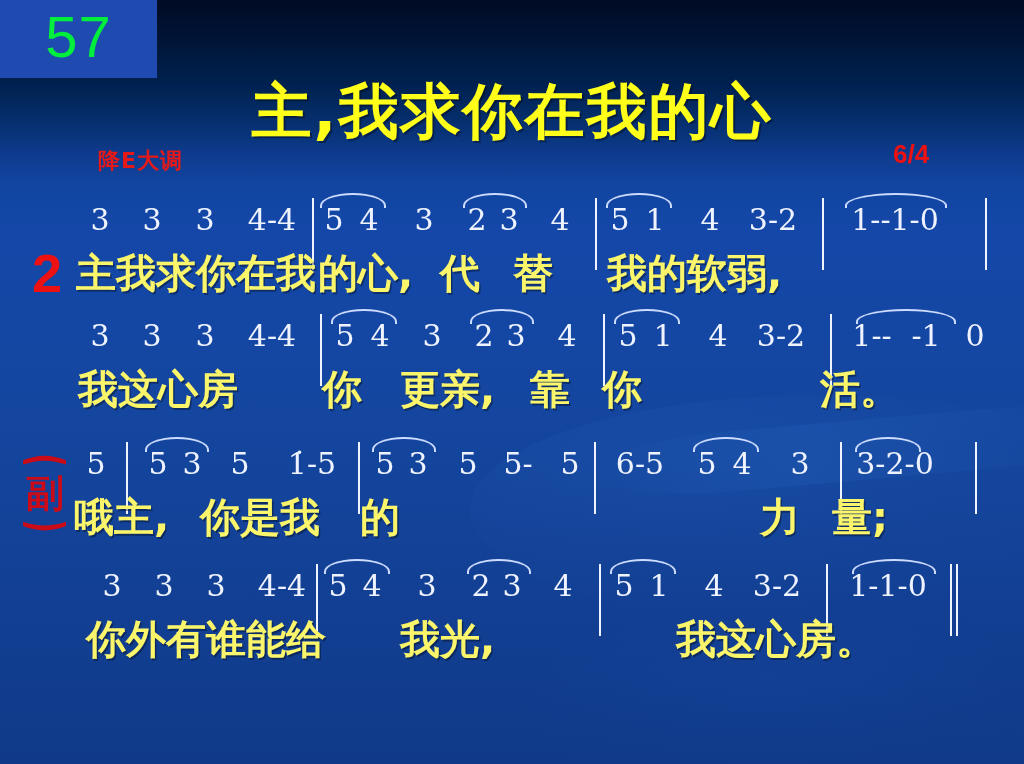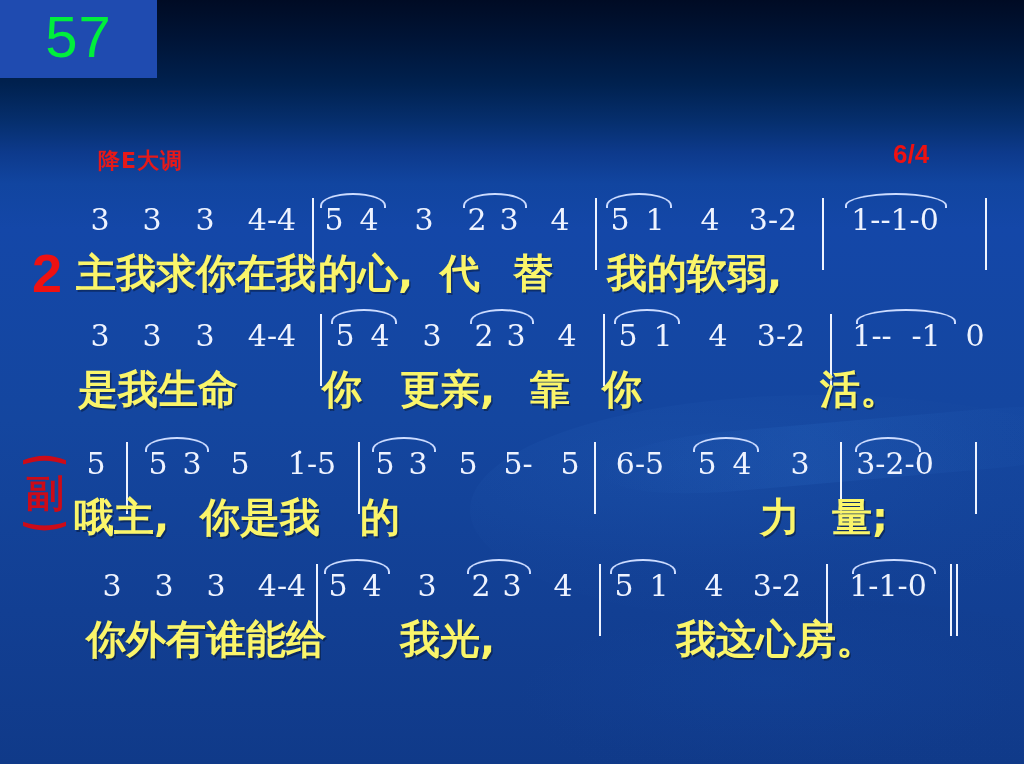--- a/index.html
+++ b/index.html
@@ -233,39 +233,40 @@
 <div id="slide">
 
   <div class="swoosh" id="swoosh-a"></div>
   <div class="swoosh" id="swoosh-b"></div>
   <div class="swoosh" id="swoosh-c"></div>
 
   <div id="number-badge">
     <span class="num">57</span>
   </div>
 
+  <div id="title">主,我求你在我的心</div>
 
   <div id="key-signature">降E大调</div>
   <div id="time-signature">6/4</div>
 
   <div id="verse-marker">2</div>
 
   <div id="chorus-marker">
     <span class="paren-top">(</span>
     <span class="char">副</span>
     <span class="paren-bot">)</span>
   </div>
 
   <div class="system" id="system-1">
     <div class="noteline"><span class="n" style="left: 100px;">3</span><span class="n" style="left: 152px;">3</span><span class="n" style="left: 205px;">3</span><span class="n" style="left: 272px;">4-4</span><span class="n" style="left: 334px;">5</span><span class="n" style="left: 369px;">4</span><span class="n" style="left: 424px;">3</span><span class="n" style="left: 477px;">2</span><span class="n" style="left: 509px;">3</span><span class="n" style="left: 560px;">4</span><span class="n" style="left: 620px;">5</span><span class="n" style="left: 655px;">1</span><span class="n" style="left: 710px;">4</span><span class="n" style="left: 773px;">3-2</span><span class="n" style="left: 895px;">1--1-0</span><div class="barline" style="left: 312px;"></div><div class="barline" style="left: 595px;"></div><div class="barline" style="left: 822px;"></div><div class="barline" style="left: 985px;"></div><div class="slur" style="left: 320px; width: 62px;"></div><div class="slur" style="left: 463px; width: 60px;"></div><div class="slur" style="left: 606px; width: 62px;"></div><div class="slur" style="left: 845px; width: 98px;"></div></div>
     <div class="lyricline"><span class="l" style="left: 76px;">主我求你在我</span><span class="l" style="left: 318px;">的心,</span><span class="l" style="left: 440px;">代</span><span class="l" style="left: 513px;">替</span><span class="l" style="left: 607px;">我的软弱,</span></div>
   </div>
   <div class="system" id="system-2">
     <div class="noteline"><span class="n" style="left: 100px;">3</span><span class="n" style="left: 152px;">3</span><span class="n" style="left: 205px;">3</span><span class="n" style="left: 272px;">4-4</span><span class="n" style="left: 345px;">5</span><span class="n" style="left: 380px;">4</span><span class="n" style="left: 432px;">3</span><span class="n" style="left: 484px;">2</span><span class="n" style="left: 516px;">3</span><span class="n" style="left: 567px;">4</span><span class="n" style="left: 628px;">5</span><span class="n" style="left: 663px;">1</span><span class="n" style="left: 718px;">4</span><span class="n" style="left: 781px;">3-2</span><span class="n" style="left: 872px;">1--</span><span class="n" style="left: 926px;">-1</span><span class="n" style="left: 975px;">0</span><div class="barline" style="left: 320px;"></div><div class="barline" style="left: 603px;"></div><div class="barline" style="left: 830px;"></div><div class="slur" style="left: 331px; width: 62px;"></div><div class="slur" style="left: 470px; width: 60px;"></div><div class="slur" style="left: 614px; width: 62px;"></div><div class="slur" style="left: 856px; width: 96px;"></div></div>
-    <div class="lyricline"><span class="l" style="left: 78px;">是我生命</span><span class="l" style="left: 322px;">你</span><span class="l" style="left: 400px;">更亲,</span><span class="l" style="left: 530px;">靠</span><span class="l" style="left: 602px;">你</span><span class="l" style="left: 820px;">活。</span></div>
+    <div class="lyricline"><span class="l" style="left: 78px;">我这心房</span><span class="l" style="left: 322px;">你</span><span class="l" style="left: 400px;">更亲,</span><span class="l" style="left: 530px;">靠</span><span class="l" style="left: 602px;">你</span><span class="l" style="left: 820px;">活。</span></div>
   </div>
   <div class="system" id="system-3">
     <div class="noteline"><span class="n" style="left: 96px;">5</span><span class="n" style="left: 158px;">5</span><span class="n" style="left: 192px;">3</span><span class="n" style="left: 240px;">5</span><span class="n" style="left: 312px;">1̇-5</span><span class="n" style="left: 385px;">5</span><span class="n" style="left: 418px;">3</span><span class="n" style="left: 468px;">5</span><span class="n" style="left: 518px;">5-</span><span class="n" style="left: 570px;">5</span><span class="n" style="left: 640px;">6-5</span><span class="n" style="left: 707px;">5</span><span class="n" style="left: 742px;">4</span><span class="n" style="left: 800px;">3</span><span class="n" style="left: 895px;">3-2-0</span><div class="barline" style="left: 126px;"></div><div class="barline" style="left: 358px;"></div><div class="barline" style="left: 594px;"></div><div class="barline" style="left: 840px;"></div><div class="barline" style="left: 975px;"></div><div class="slur" style="left: 145px; width: 60px;"></div><div class="slur" style="left: 372px; width: 60px;"></div><div class="slur" style="left: 693px; width: 62px;"></div><div class="slur" style="left: 855px; width: 62px;"></div></div>
     <div class="lyricline"><span class="l" style="left: 74px;">哦主,</span><span class="l" style="left: 200px;">你是我</span><span class="l" style="left: 360px;">的</span><span class="l" style="left: 760px;">力</span><span class="l" style="left: 832px;">量;</span></div>
   </div>
   <div class="system" id="system-4">
     <div class="noteline"><span class="n" style="left: 112px;">3</span><span class="n" style="left: 164px;">3</span><span class="n" style="left: 216px;">3</span><span class="n" style="left: 282px;">4-4</span><span class="n" style="left: 338px;">5</span><span class="n" style="left: 372px;">4</span><span class="n" style="left: 427px;">3</span><span class="n" style="left: 481px;">2</span><span class="n" style="left: 512px;">3</span><span class="n" style="left: 563px;">4</span><span class="n" style="left: 624px;">5</span><span class="n" style="left: 659px;">1</span><span class="n" style="left: 714px;">4</span><span class="n" style="left: 777px;">3-2</span><span class="n" style="left: 888px;">1-1-0</span><div class="barline" style="left: 316px;"></div><div class="barline" style="left: 599px;"></div><div class="barline" style="left: 826px;"></div><div class="barline dbl" style="left: 950px;"></div><div class="slur" style="left: 324px; width: 62px;"></div><div class="slur" style="left: 467px; width: 60px;"></div><div class="slur" style="left: 610px; width: 62px;"></div><div class="slur" style="left: 852px; width: 80px;"></div></div>
     <div class="lyricline"><span class="l" style="left: 86px;">你外有谁能给</span><span class="l" style="left: 400px;">我光,</span><span class="l" style="left: 676px;">我这心房。</span></div>
   </div>
 

